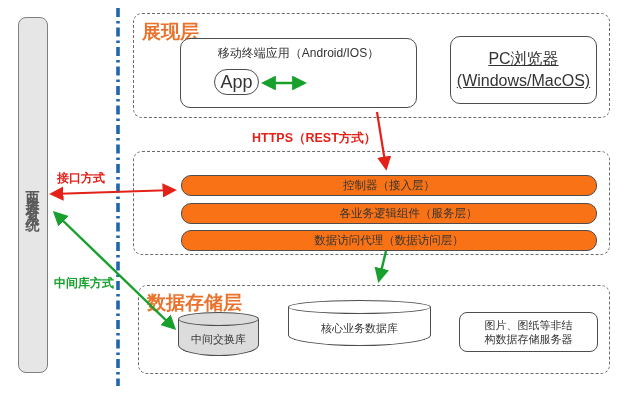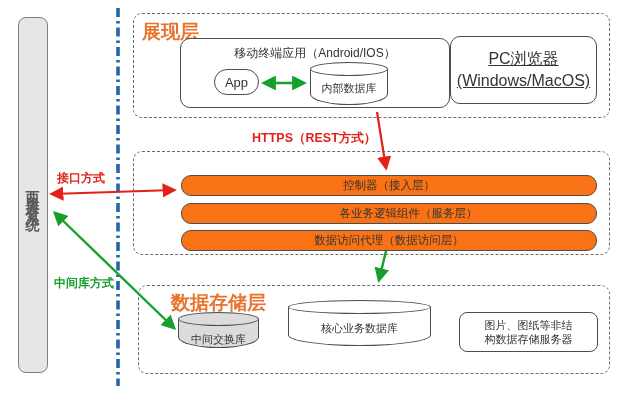--- a/index.html
+++ b/index.html
@@ -23,21 +23,21 @@
   .layer{position:absolute;border:1.6px dashed var(--dash);border-radius:9px;background:transparent;}
   .layer-label{position:absolute;font-size:19px;font-weight:bold;color:var(--orange);}
 
   
   .solidbox{position:absolute;border:1.6px solid var(--line);border-radius:10px;background:#fff;}
   .center-txt{display:flex;flex-direction:column;align-items:center;justify-content:center;text-align:center;}
 
   .mobile-title{position:absolute;left:0;right:0;top:6px;text-align:center;font-size:12px;color:var(--text);}
   .app-pill{position:absolute;left:33px;top:30px;width:45px;height:26px;border:1.6px solid var(--line);
     border-radius:13px;background:#fff;display:flex;align-items:center;justify-content:center;
-    font-size:13px;color:var(--text);}
+    font-size:18px;color:var(--text);}
 
   
   .bar{position:absolute;left:47px;width:416px;height:21px;border:1.5px solid var(--line);
     border-radius:10px;background:#f97316;display:flex;align-items:center;justify-content:center;
     font-size:11.5px;color:var(--text);}
 
   
   .cylinder{position:absolute;}
   .cyl-top{position:absolute;left:0;right:0;top:0;height:14px;border:1.6px solid var(--line);
     border-radius:50%;z-index:2;}
@@ -65,52 +65,47 @@
 
 <div class="canvas">
 
   <div class="legacy">
     <div class="vtext">西奥原有系统</div>
   </div>
 
   <div class="layer" style="left:133px;top:13px;width:477px;height:105px;"></div>
   <div class="layer-label" style="left:142px;top:19px;">展现层</div>
 
-  <div class="solidbox" style="left:180px;top:38px;width:270px;height:70px;">
+  <div class="solidbox" style="left:180px;top:38px;width:237px;height:70px;">
     <div class="mobile-title">移动终端应用（Android/IOS）</div>
     <div class="app-pill">
       <span>App</span>
     </div>
   </div>
 
-  <div class="cylinder cyl-white" style="left:310px;top:62px;width:78px;height:43px;">
-    <div class="cyl-top"></div>
-    <div class="cyl-body"></div>
-    <div class="cyl-label" style="top:19px;">内部数据库</div>
-  </div>
 
   <div class="solidbox center-txt" style="left:450px;top:36px;width:147px;height:68px;font-size:16px;line-height:1.35;text-decoration:underline;">
     <div>PC浏览器</div>
     <div>(Windows/MacOS)</div>
   </div>
 
   <div class="conn-label lbl-red" style="left:252px;top:130px;font-size:12.5px;">HTTPS（REST方式）</div>
   <div class="conn-label lbl-red" style="left:57px;top:170px;font-size:12px;">接口方式</div>
   <div class="conn-label lbl-green" style="left:54px;top:275px;font-size:12px;">中间库方式</div>
 
   <div class="layer" style="left:133px;top:151px;width:477px;height:104px;">
     <div class="bar" style="top:23px;">控制器（接入层）</div>
     <div class="bar" style="top:51px;padding-left:39px;">各业务逻辑组件（服务层）</div>
     <div class="bar" style="top:78px;">数据访问代理（数据访问层）</div>
   </div>
 
   <div class="layer" style="left:138px;top:285px;width:472px;height:89px;"></div>
-  <div class="layer-label" style="left:147px;top:290px;margin-left:24px;">数据存储层</div>
+  <div class="layer-label" style="left:147px;top:290px;">数据存储层</div>
 
-  <div class="cylinder cyl-gray" style="left:178px;top:312px;width:81px;height:36px;">
+  <div class="cylinder cyl-gray" style="left:178px;top:312px;width:81px;height:44px;">
     <div class="cyl-top"></div>
     <div class="cyl-body"></div>
     <div class="cyl-label" style="top:20px;">中间交换库</div>
   </div>
 
   <div class="cylinder cyl-white" style="left:288px;top:300px;width:143px;height:46px;">
     <div class="cyl-top"></div>
     <div class="cyl-body"></div>
     <div class="cyl-label" style="top:21px;">核心业务数据库</div>
   </div>

